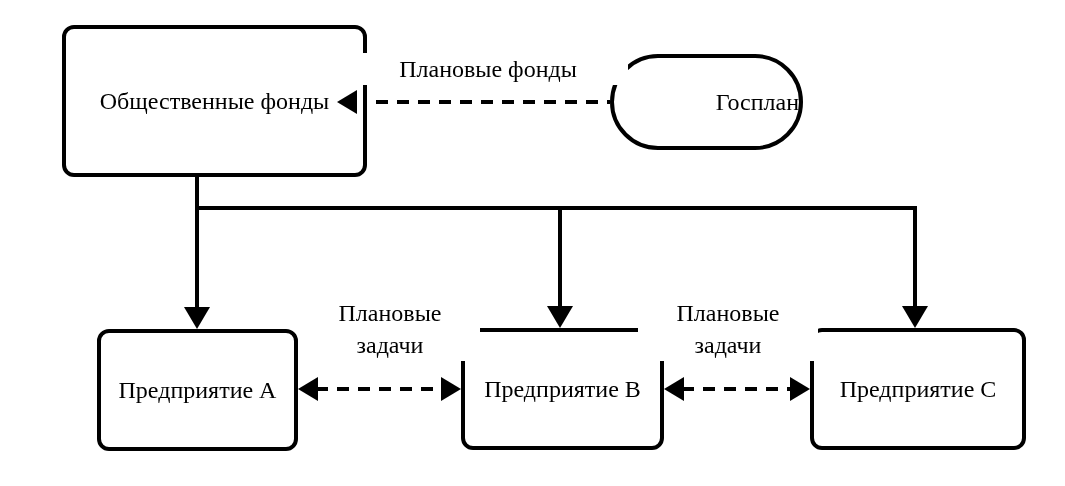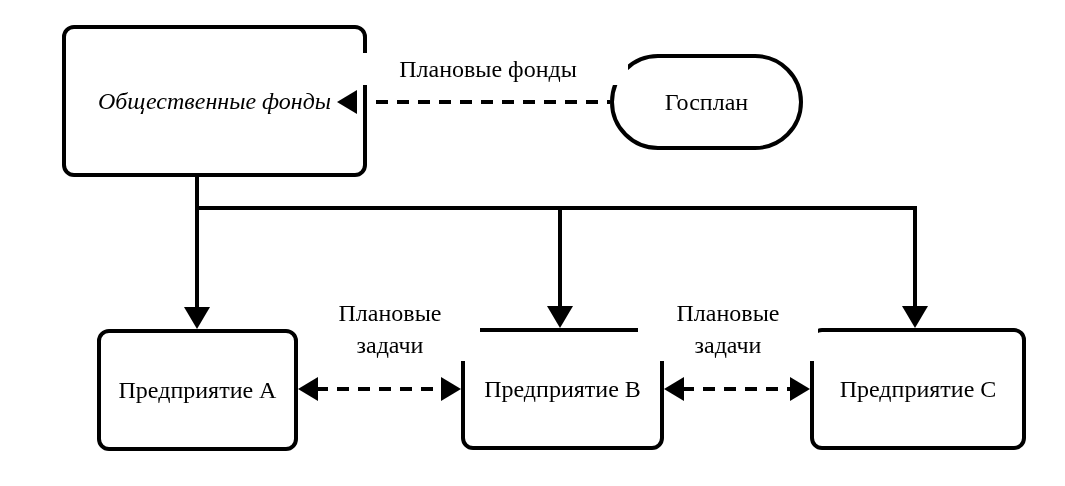--- a/index.html
+++ b/index.html
@@ -42,25 +42,25 @@
     text-align:center;
     background:var(--bg);
     z-index:2;
   }
 </style>
 </head>
 <body>
 
 <div class="canvas">
 
-  <div class="node" style="left:62px;top:25px;width:305px;height:152px;font-style:italic;">
+  <div class="node" style="left:62px;top:25px;width:305px;height:152px;">
     <span>Общественные фонды</span>
   </div>
 
-  <div class="node stadium" style="left:610px;top:54px;width:193px;height:96px;">
+  <div class="node stadium" style="left:610px;top:54px;width:193px;height:96px;justify-content:flex-end;">
     <span>Госплан</span>
   </div>
 
   <div class="node" style="left:97px;top:329px;width:201px;height:122px;">
     <span>Предприятие A</span>
   </div>
 
   <div class="node" style="left:461px;top:328px;width:203px;height:122px;">
     <span>Предприятие B</span>
   </div>

